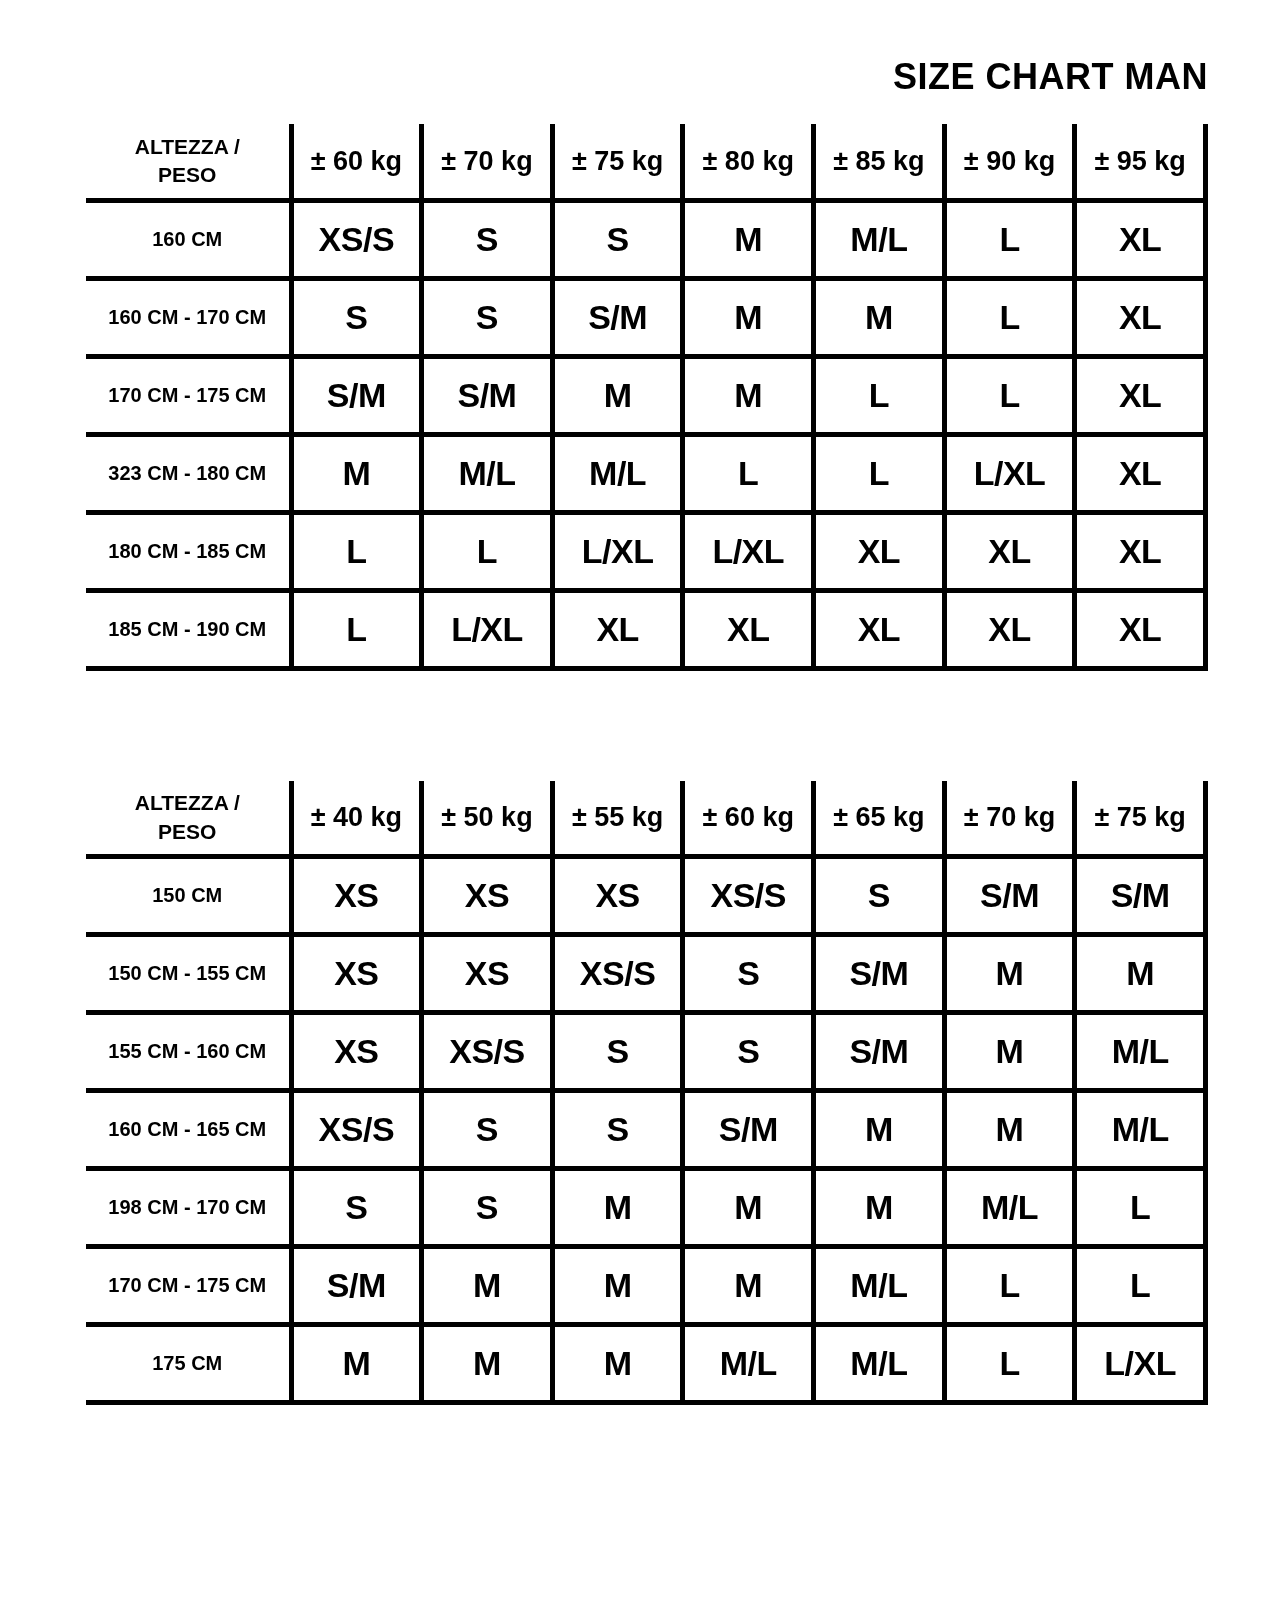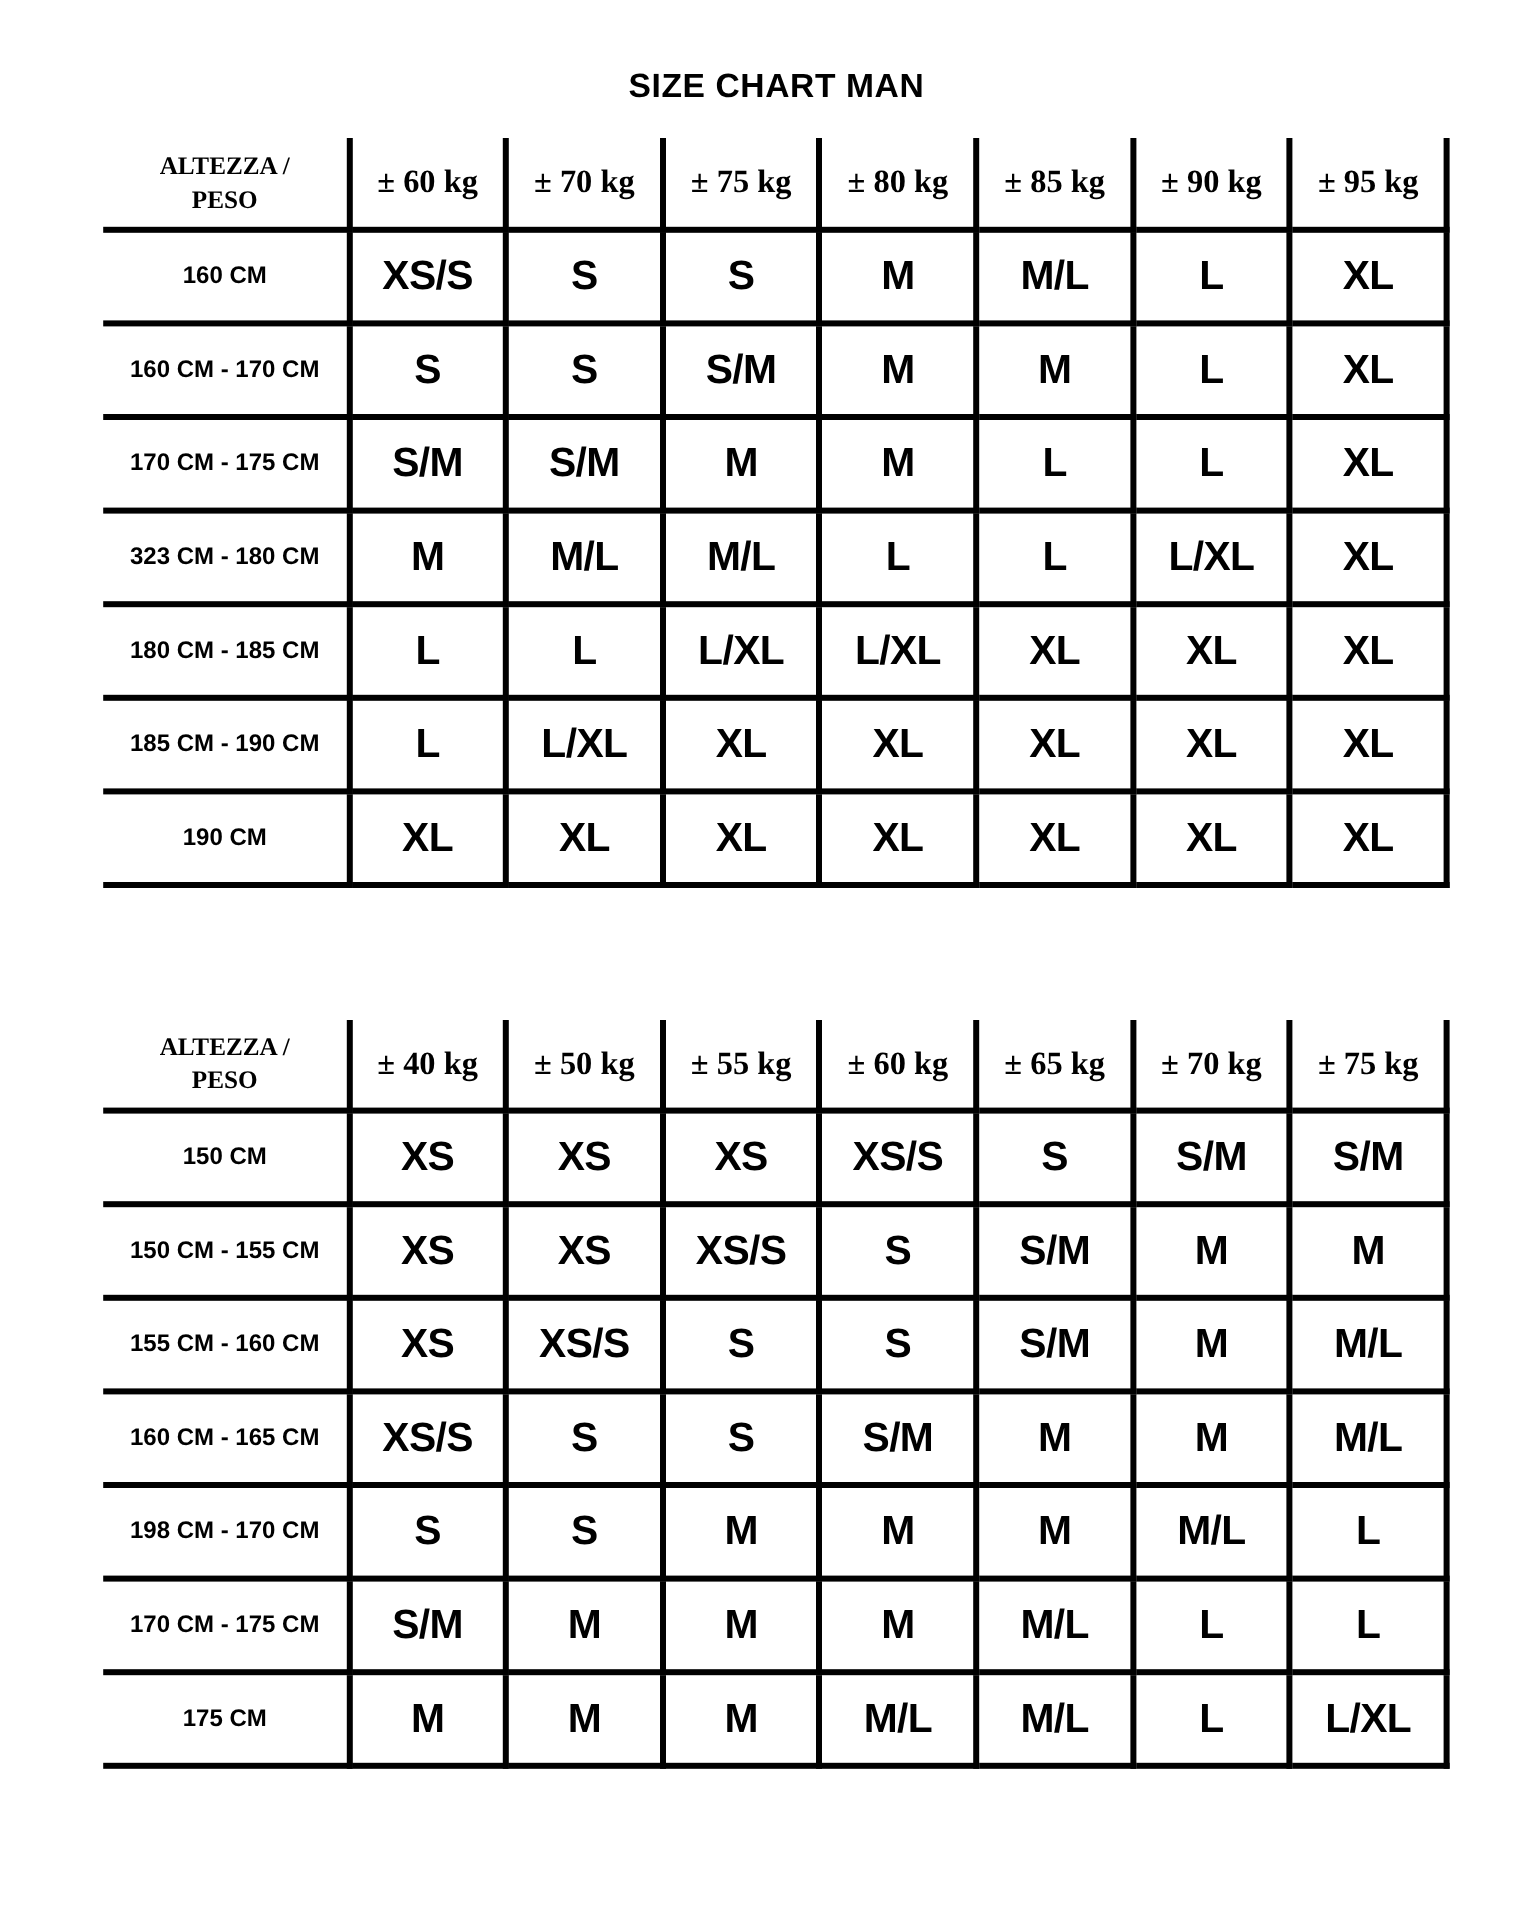--- a/index.html
+++ b/index.html
@@ -20,24 +20,24 @@
     height: 1600px;
   }
   .chart-section {
     width: 1122px;
     margin-left: 86px;
   }
   .chart-section.man { padding-top: 56px; }
   .chart-section.woman { padding-top: 68px; }
   .chart-title {
     margin: 0;
-    font-size: 28px;
+    font-size: 36px;
     line-height: 1.15;
     letter-spacing: 0.5px;
-    text-align: center;
+    text-align: right;
     color: #000000;
   }
   table.size-table {
     border-collapse: collapse;
     table-layout: fixed;
     width: 1122px;
     margin-top: 27px;
   }
   .chart-section.woman table.size-table { margin-top: 42px; }
   col.col-label { width: 205px; }
@@ -45,21 +45,21 @@
   table.size-table td {
     border-right: 5px solid #000000;
     border-bottom: 5px solid #000000;
     border-left: none;
     border-top: none;
     text-align: center;
     vertical-align: middle;
     padding: 0;
     background: #ffffff;
   }
-  table.size-table thead tr { height: 76px; font-family: Liberation Serif, serif; }
+  table.size-table thead tr { height: 76px; }
   table.size-table tbody tr { height: 78px; }
   th.corner {
     font-size: 21px;
     line-height: 1.35;
     white-space: pre-line;
   }
   th.weight { font-size: 27px; }
   th.height-label { font-size: 20px; }
   td.size-value {
     font-size: 34px;
@@ -152,30 +152,20 @@
           <tr>
             <th class="height-label">185 CM - 190 CM</th>
             <td class="size-value">L</td>
             <td class="size-value">L/XL</td>
             <td class="size-value">XL</td>
             <td class="size-value">XL</td>
             <td class="size-value">XL</td>
             <td class="size-value">XL</td>
             <td class="size-value">XL</td>
           </tr>
-          <tr>
-            <th class="height-label">190 CM</th>
-            <td class="size-value">XL</td>
-            <td class="size-value">XL</td>
-            <td class="size-value">XL</td>
-            <td class="size-value">XL</td>
-            <td class="size-value">XL</td>
-            <td class="size-value">XL</td>
-            <td class="size-value">XL</td>
-          </tr>
         </tbody>
       </table>
   </section>
 
   <section class="chart-section woman">
     <table class="size-table">
         <colgroup>
           <col class="col-label">
           <col>
           <col>

